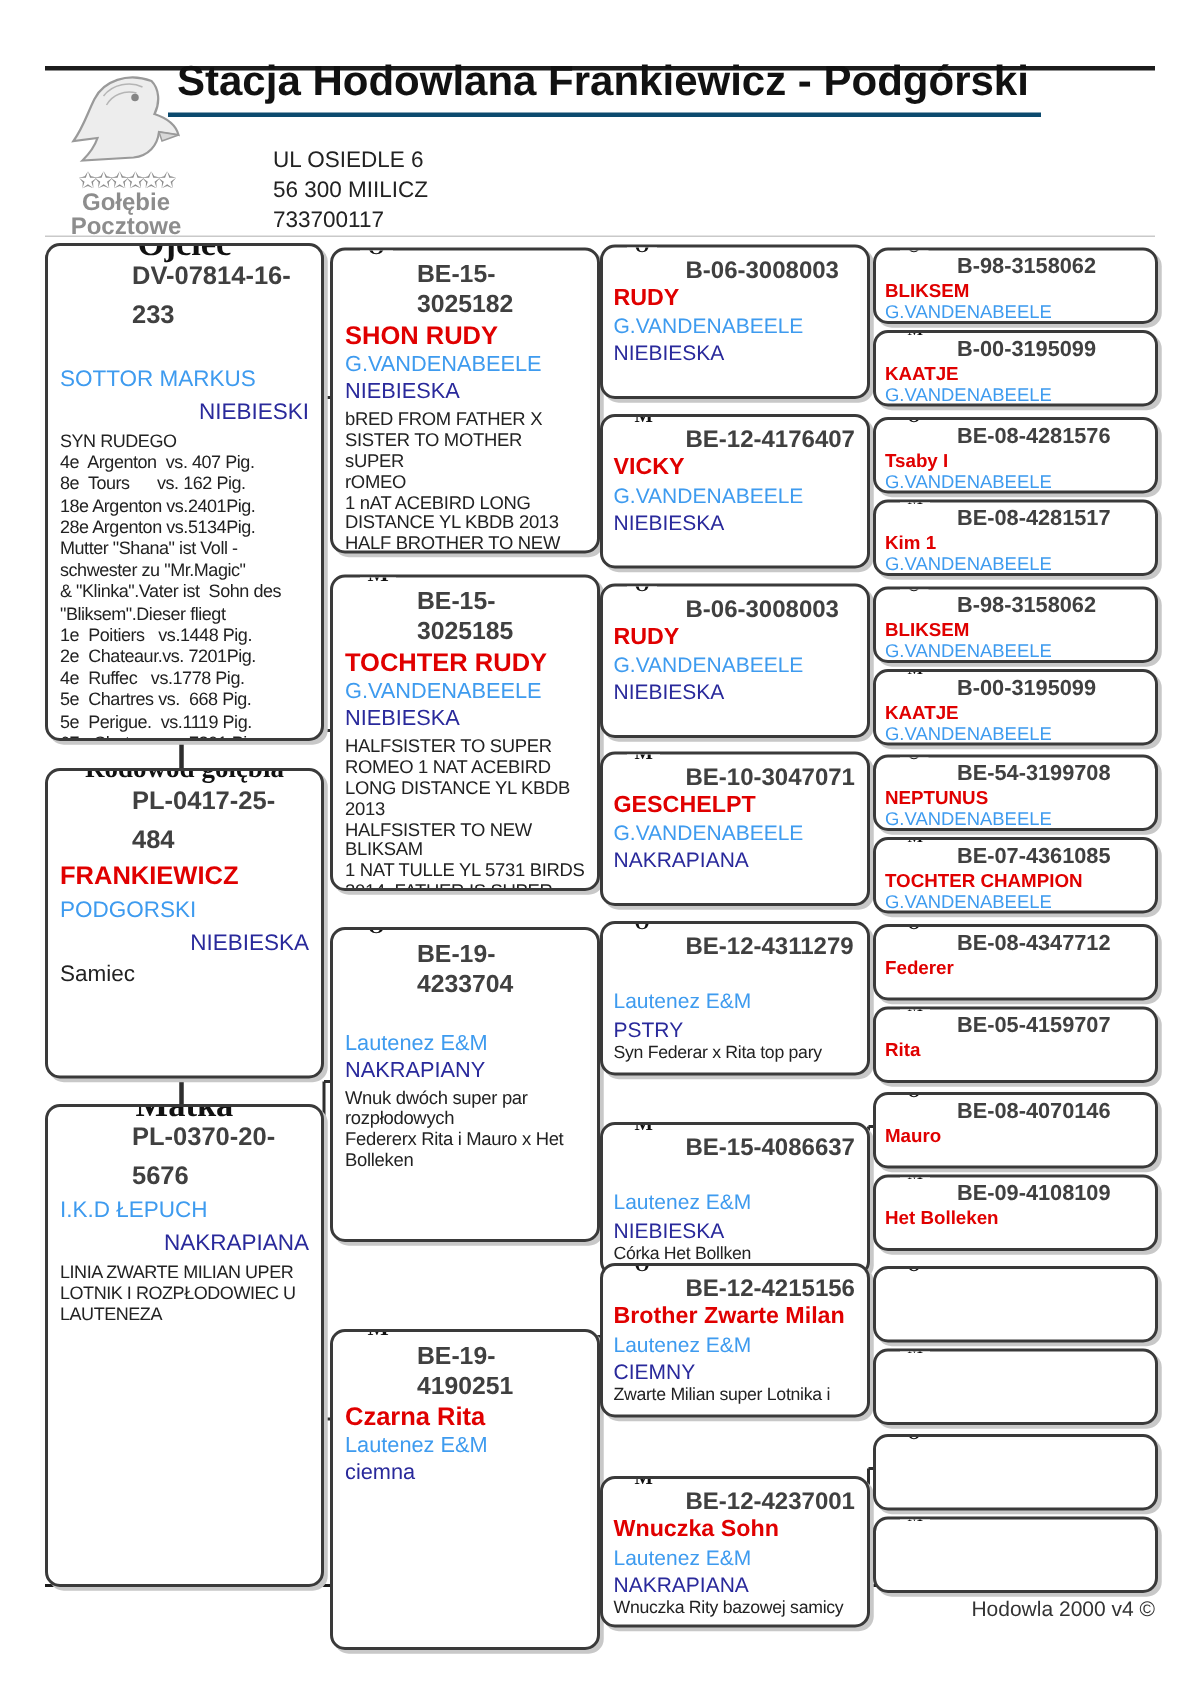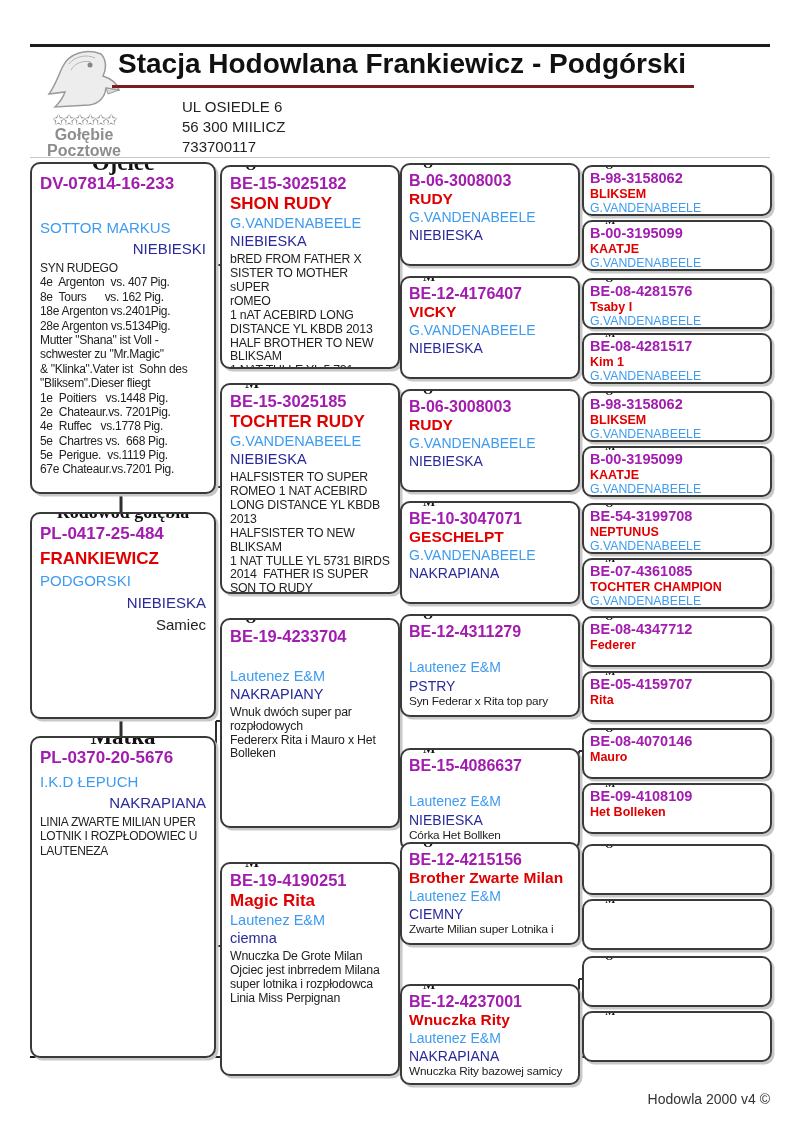--- a/index.html
+++ b/index.html
@@ -4,68 +4,68 @@
 <style>
   html,body{margin:0;padding:0;background:#fff;}
   .page{position:relative;width:800px;height:1131px;background:#fff;
         font-family:"Liberation Sans",sans-serif;color:#1a1a1a;overflow:hidden;}
   .hrule{position:absolute;background:#1c1c1c;}
   .subrule{position:absolute;background:#c9c9c9;height:1px;}
   
   .logo{position:absolute;left:28px;top:50px;width:112px;text-align:center;line-height:1;}
   .logo .stars{font-size:15px;color:#8d8d8d;letter-spacing:-2px;display:block;margin-top:1px;}
   .logo .lg-txt{display:block;font-weight:bold;font-size:16px;color:#8d8d8d;line-height:1.02;}
-  .title{position:absolute;left:112px;top:48px;font-size:28px;font-weight:bold;
-         white-space:nowrap;border-bottom:3px solid #7f1d1d;padding:0 8px 5px 6px;color:#111;}
+  .title{position:absolute;left:112px;top:38px;font-size:28px;font-weight:bold;
+         white-space:nowrap;border-bottom:3px solid #0c4a6e;padding:0 8px 5px 6px;color:#111;}
   .addr{position:absolute;left:150px;top:97px;font-size:15px;line-height:1.33;color:#222;margin-left:32px;}
   .achv{position:absolute;right:30px;top:98px;font-size:12.5px;line-height:1.3;color:#161616;text-align:right;}
   
   .pbox{position:absolute;background:#fff;border:2px solid #3a3a3a;border-radius:10px;
         box-shadow:2.5px 2.5px 0 #c8c8c8;overflow:hidden;}
   .legend{position:absolute;background:#fff;padding:0 5px;font-family:"Liberation Serif",serif;
           font-weight:bold;color:#111;white-space:nowrap;line-height:1;}
   .lg-c1{left:50%;transform:translateX(-50%);top:-13px;font-size:23px;}
   .lg-c1s{left:50%;transform:translateX(-50%);top:-11px;font-size:18px;}
   .lg-c2{left:18px;top:-9px;font-size:15px;}
   .lg-c3{left:16px;top:-8px;font-size:13px;}
   .lg-c4{left:16px;top:-7px;font-size:11px;}
   .inner{padding:7px 8px 4px 8px;}
-  .l-ring{font-weight:bold;color:#a21caf;}
+  .l-ring{font-weight:bold;color:#404040;margin-left:48px;}
   .l-name{font-weight:bold;color:#e00000;}
   .l-strain{color:#3e9bef;}
   .l-color{color:#29299b;}
   .l-notes{color:#222;white-space:pre-wrap;}
   .l-sex{color:#222;}
   
   .c1 .l-ring{font-size:17px;line-height:1.5;}
   .c1 .l-name{font-size:17px;line-height:1.4;min-height:20px;}
   .c1 .l-strain{font-size:15px;line-height:1.45;}
   .c1 .l-color{font-size:15px;line-height:1.45;text-align:right;}
-  .c1 .l-sex{font-size:15px;line-height:1.5;text-align:right;}
+  .c1 .l-sex{font-size:15px;line-height:1.5;}
   .c1 .l-notes{font-size:12px;line-height:1.2;letter-spacing:-0.3px;margin-top:1px;}
   
   .c2 .l-ring{font-size:16.5px;line-height:1.2;}
   .c2 .l-name{font-size:17px;line-height:1.2;min-height:20px;}
   .c2 .l-strain{font-size:14.5px;line-height:1.25;}
   .c2 .l-color{font-size:14.5px;line-height:1.3;margin-bottom:2px;}
   .c2 .l-notes{font-size:12.3px;line-height:1.13;letter-spacing:-0.2px;}
   
   .c3 .inner{padding:6px 7px 3px 7px;}
   .c3 .l-ring{font-size:16px;line-height:1.2;}
   .c3 .l-name{font-size:15.5px;line-height:1.2;min-height:18px;}
   .c3 .l-strain{font-size:14px;line-height:1.25;}
   .c3 .l-color{font-size:14px;line-height:1.3;}
   .c3 .l-notes{font-size:11.8px;line-height:1.15;letter-spacing:-0.2px;}
   
   .c4 .inner{padding:3px 6px 2px 6px;}
   .c4 .l-ring{font-size:14.5px;line-height:1.15;}
   .c4 .l-name{font-size:12.5px;line-height:1.15;}
   .c4 .l-strain{font-size:12.3px;line-height:1.15;}
   .connectors{position:absolute;left:0;top:0;pointer-events:none;}
-  .footer{position:absolute;right:30px;top:1064px;font-size:14px;color:#333;margin-top:27px;}
+  .footer{position:absolute;right:30px;top:1064px;font-size:14px;color:#333;}
 </style>
 </head>
 <body>
 
 <div class="page">
 
   <div class="hrule" style="left:30px;top:44px;width:740px;height:3px"></div>
   <div class="subrule" style="left:30px;top:157px;width:740px"></div>
   <div class="hrule" style="left:30px;top:1056px;width:740px;height:2px"></div>
 
@@ -199,31 +199,27 @@
       <div class="l-ring">BE-19-4233704</div>
       <div class="l-name"></div>
       <div class="l-strain">Lautenez E&amp;M</div>
       <div class="l-color">NAKRAPIANY</div>
       <div class="l-notes">Wnuk dwóch super par
 rozpłodowych
 Federerx Rita i Mauro x Het
 Bolleken</div>
     </div>
   </div>
-  <div class="pbox c2" style="left:220px;top:862px;width:176px;height:210px">
+  <div class="pbox c2" style="left:220px;top:886px;width:176px;height:210px">
     <span class="legend lg-c2">M</span>
     <div class="inner">
       <div class="l-ring">BE-19-4190251</div>
-      <div class="l-name">Magic Rita</div>
+      <div class="l-name">Czarna Rita</div>
       <div class="l-strain">Lautenez E&amp;M</div>
       <div class="l-color">ciemna</div>
-      <div class="l-notes">Wnuczka De Grote Milan
-Ojciec jest inbrredem Milana
-super lotnika i rozpłodowca
-Linia Miss Perpignan</div>
     </div>
   </div>
 
   <div class="pbox c3" style="left:400px;top:163px;width:176px;height:99px">
     <span class="legend lg-c3">O</span>
     <div class="inner">
       <div class="l-ring">B-06-3008003</div>
       <div class="l-name">RUDY</div>
       <div class="l-strain">G.VANDENABEELE</div>
       <div class="l-color">NIEBIESKA</div>
@@ -287,21 +283,21 @@
       <div class="l-name">Brother Zwarte Milan</div>
       <div class="l-strain">Lautenez E&amp;M</div>
       <div class="l-color">CIEMNY</div>
       <div class="l-notes">Zwarte Milian super Lotnika i</div>
     </div>
   </div>
   <div class="pbox c3" style="left:400px;top:984px;width:176px;height:97px">
     <span class="legend lg-c3">M</span>
     <div class="inner">
       <div class="l-ring">BE-12-4237001</div>
-      <div class="l-name">Wnuczka Rity</div>
+      <div class="l-name">Wnuczka Sohn</div>
       <div class="l-strain">Lautenez E&amp;M</div>
       <div class="l-color">NAKRAPIANA</div>
       <div class="l-notes">Wnuczka Rity bazowej samicy</div>
     </div>
   </div>
 
   <div class="pbox c4" style="left:582px;top:165px;width:186px;height:47px">
     <span class="legend lg-c4">O</span>
     <div class="inner">
       <div class="l-ring">B-98-3158062</div>

